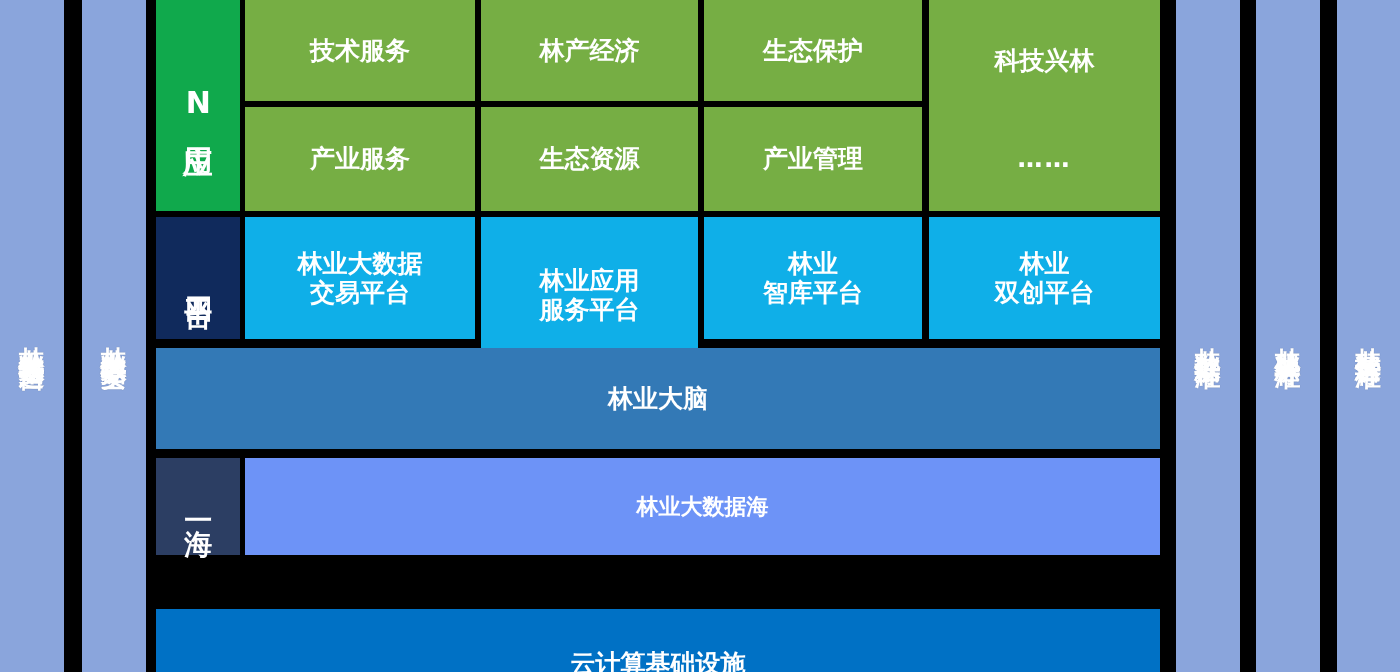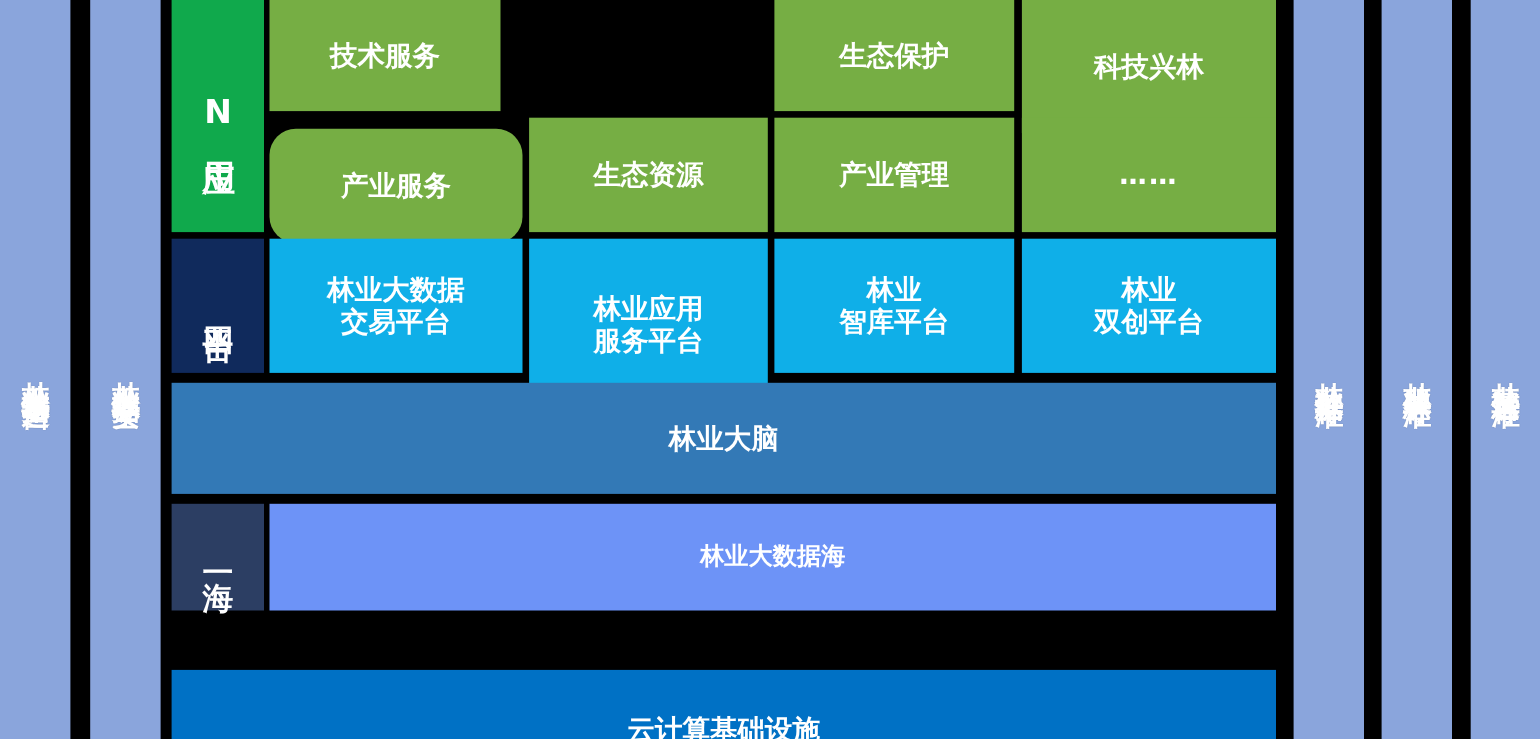--- a/index.html
+++ b/index.html
@@ -85,31 +85,34 @@
   </div>
 
   <div class="vcol" style="left:1337px; top:0px; width:63px; height:672px;">
     <span class="vtext">林业运营标准</span>
   </div>
 
   <div class="cell green-label" style="left:156px; top:0px; width:84px; height:211px;">
     <span class="label-vert">N应用</span>
   </div>
 
-  <div class="cell app-cell" style="left:245px; top:0px; width:210px; height:101px;">
+  <div class="cell app-cell" style="left:245px; top:0px; width:230px; height:101px;">
     <span>技术服务</span>
+  </div>
+  <div class="cell app-cell" style="left:481px; top:0px; width:217px; height:101px;">
+    <span>林产经济</span>
   </div>
   <div class="cell app-cell" style="left:704px; top:0px; width:218px; height:101px;">
     <span>生态保护</span>
   </div>
   <div class="cell app-cell" style="left:929px; top:0px; width:231px; height:121px;">
     <span>科技兴林</span>
   </div>
 
-  <div class="cell app-cell" style="left:245px; top:117px; width:230px; height:104px;border-radius:24px;">
+  <div class="cell app-cell" style="left:245px; top:107px; width:230px; height:104px;">
     <span>产业服务</span>
   </div>
   <div class="cell app-cell" style="left:704px; top:107px; width:218px; height:104px;">
     <span>产业管理</span>
   </div>
   <div class="cell app-cell" style="left:481px; top:107px; width:217px; height:104px;">
     <span>生态资源</span>
   </div>
   <div class="cell app-cell" style="left:929px; top:107px; width:231px; height:104px;">
     <span class="dots">……</span>

